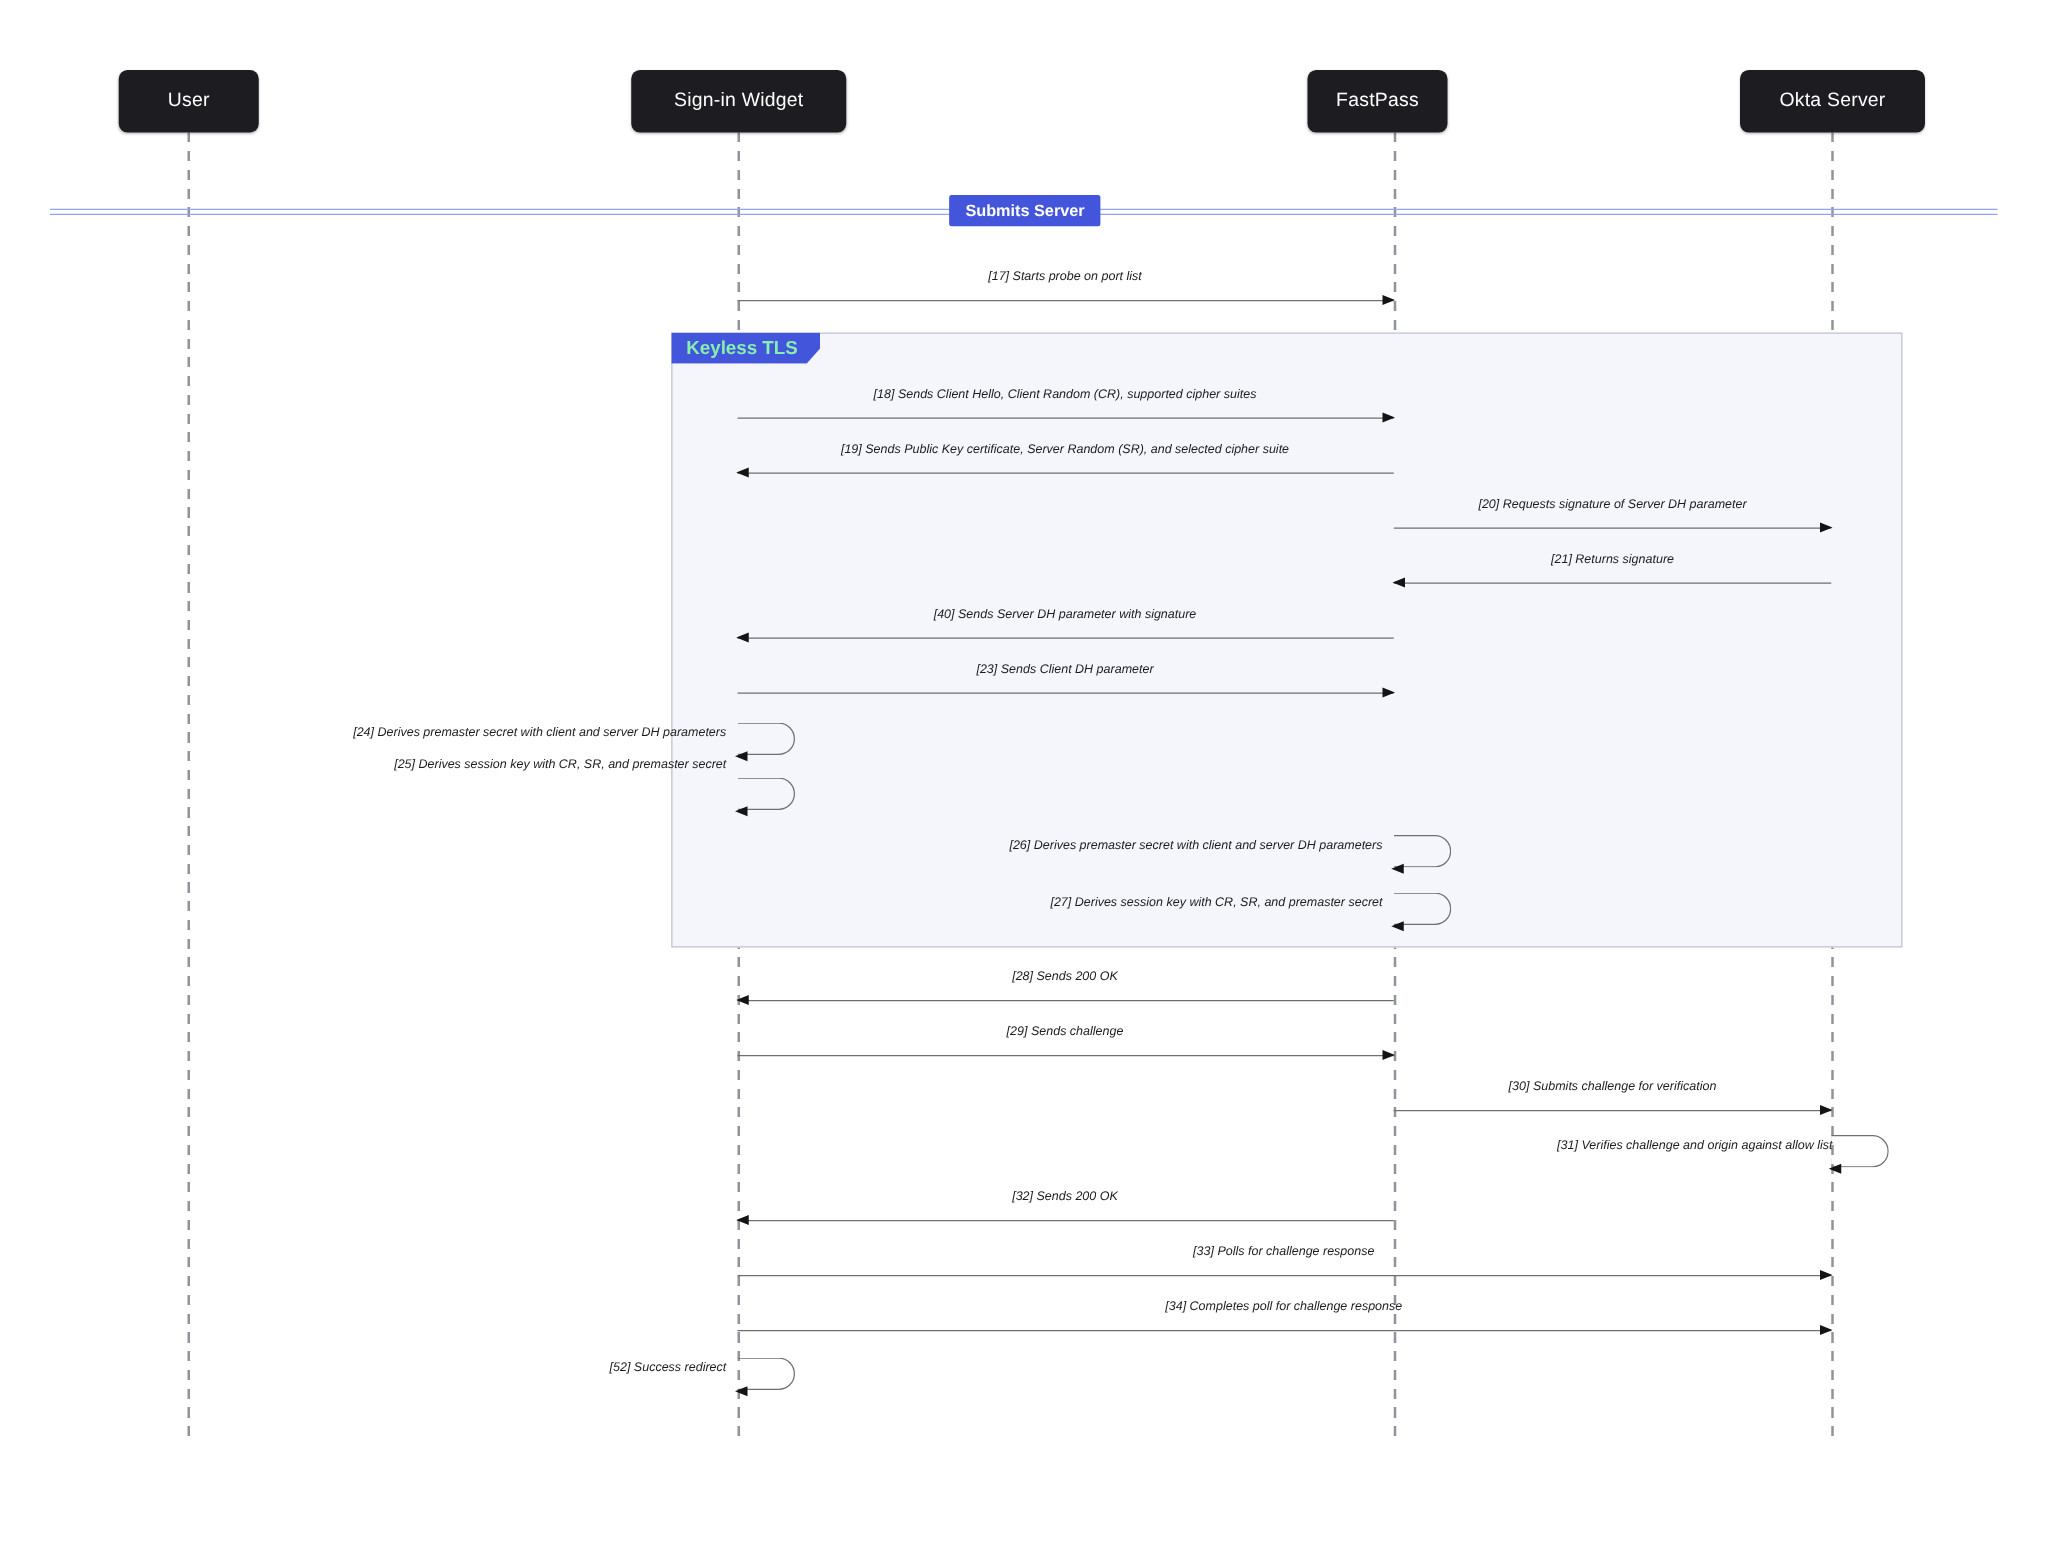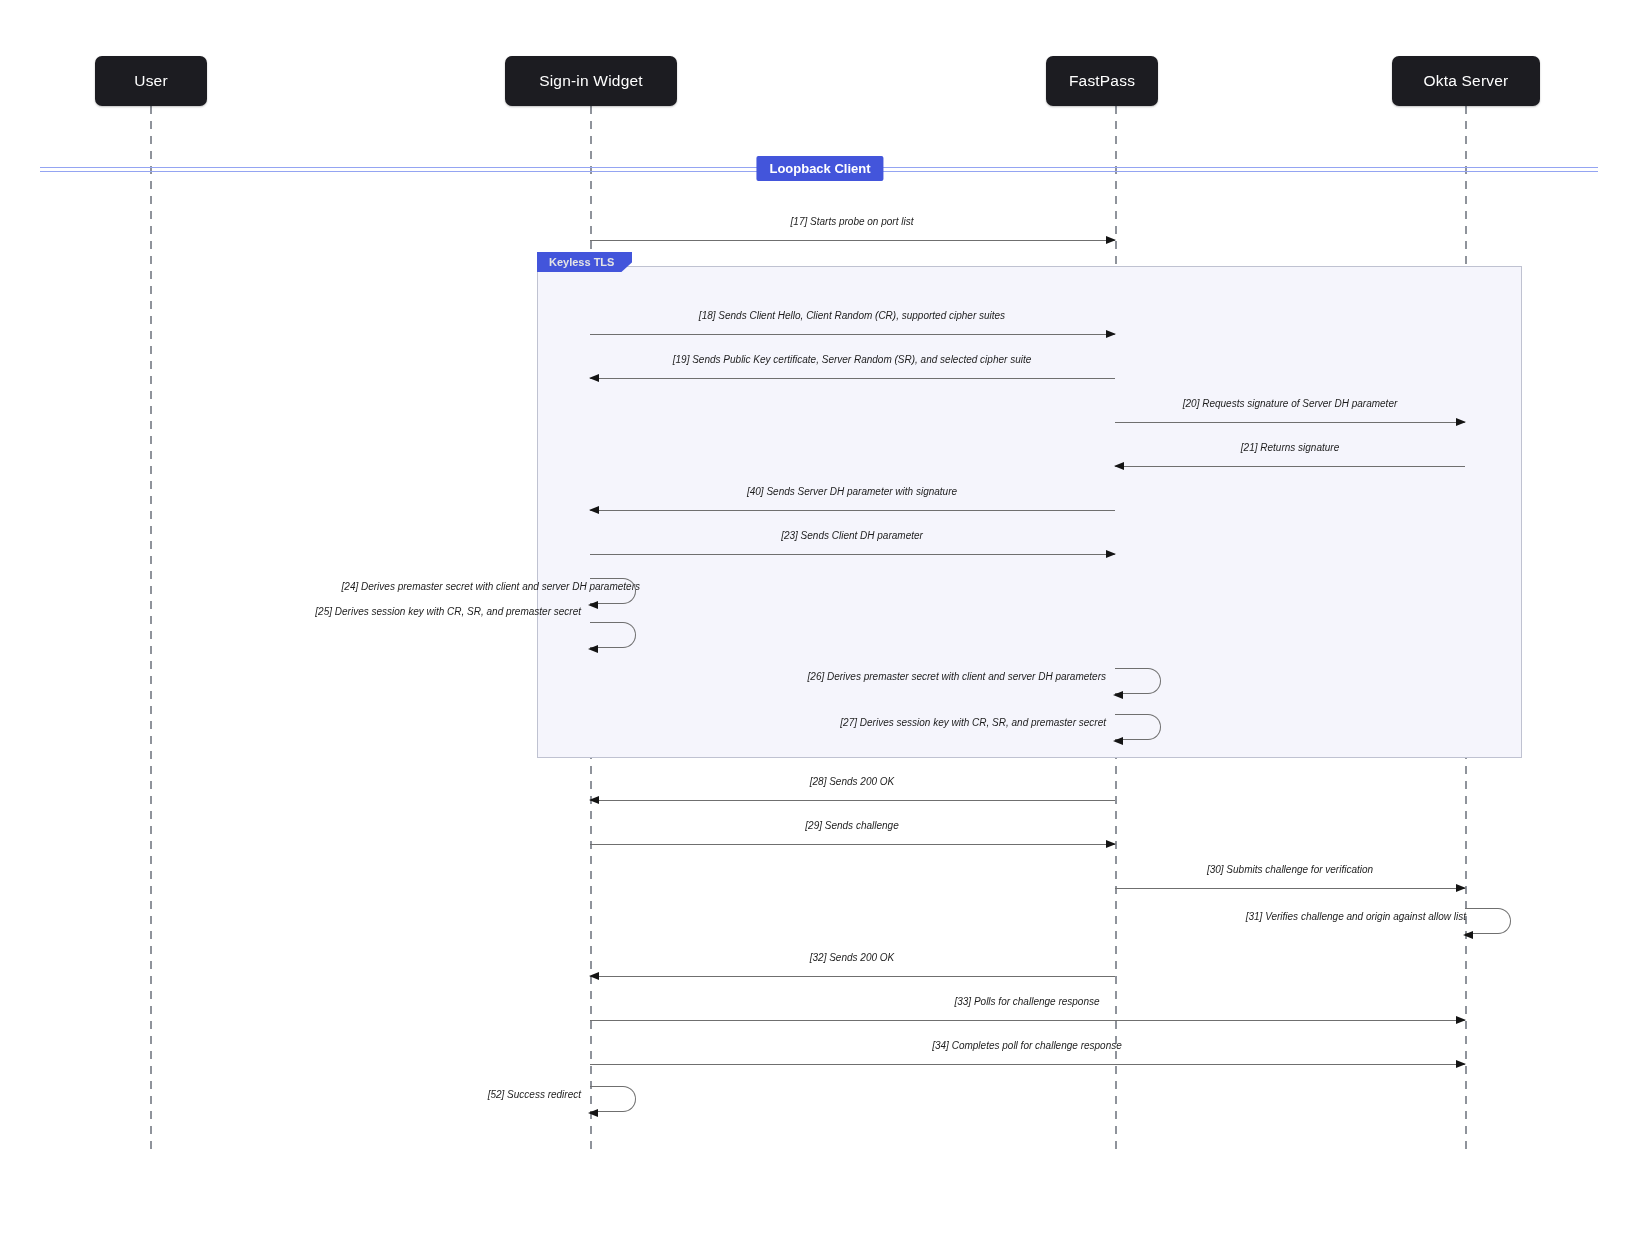--- a/index.html
+++ b/index.html
@@ -47,23 +47,23 @@
     padding:5px 13px;border-radius:2px;white-space:nowrap;
   }
   
   .fragment-box{
     position:absolute;left:537px;top:266px;width:985px;height:492px;
     background:var(--fragment-fill,#f5f5fc);
     border:1px solid var(--fragment-border,#bfc2d1);
     box-sizing:border-box;
   }
   .fragment-label{
-    position:absolute;left:537px;top:252px;
-    background:var(--accent-blue,#4355db);color:#e5e5e5;
-    font-size:11px;font-weight:bold;
+    position:absolute;left:537px;top:266px;
+    background:var(--accent-blue,#4355db);color:#86efac;
+    font-size:15px;font-weight:bold;
     padding:4px 18px 4px 12px;white-space:nowrap;
     clip-path:polygon(0 0,100% 0,100% 50%,calc(100% - 11px) 100%,0 100%);
   }
   
   .msg{
     position:absolute;transform:translateX(-50%);
     font-size:10px;color:var(--message-text,#1c1c1c);
     white-space:nowrap;
     font-style:italic;
   }
@@ -91,21 +91,21 @@
     border-top:4.5px solid transparent;border-bottom:4.5px solid transparent;
   }
   
   #lbl-17{left:852px;top:216px;} #arr-17{left:590px;width:525px;top:240px;}
   #lbl-18{left:852px;top:310px;} #arr-18{left:590px;width:525px;top:334px;}
   #lbl-19{left:852px;top:354px;} #arr-19{left:590px;width:525px;top:378px;}
   #lbl-20{left:1290px;top:398px;} #arr-20{left:1115px;width:350px;top:422px;}
   #lbl-21{left:1290px;top:442px;} #arr-21{left:1115px;width:350px;top:466px;}
   #lbl-22{left:852px;top:486px;} #arr-22{left:590px;width:525px;top:510px;}
   #lbl-23{left:852px;top:530px;} #arr-23{left:590px;width:525px;top:554px;}
-  #lbl-24{right:1000px;top:581px;} #loop-24{left:590px;top:578px;}
+  #lbl-24{right:1059px;top:581px;} #loop-24{left:590px;top:578px;}
   #lbl-25{right:1059px;top:606px;} #loop-25{left:590px;top:622px;}
   #lbl-26{right:534px;top:671px;}  #loop-26{left:1115px;top:668px;}
   #lbl-27{right:534px;top:717px;}  #loop-27{left:1115px;top:714px;}
   #lbl-28{left:852px;top:776px;} #arr-28{left:590px;width:525px;top:800px;}
   #lbl-29{left:852px;top:820px;} #arr-29{left:590px;width:525px;top:844px;}
   #lbl-30{left:1290px;top:864px;} #arr-30{left:1115px;width:350px;top:888px;}
   #lbl-31{right:174px;top:911px;}  #loop-31{left:1465px;top:908px;}
   #lbl-32{left:852px;top:952px;} #arr-32{left:590px;width:525px;top:976px;}
   #lbl-33{left:1027px;top:996px;} #arr-33{left:590px;width:875px;top:1020px;}
   #lbl-34{left:1027px;top:1040px;} #arr-34{left:590px;width:875px;top:1064px;}
@@ -120,21 +120,21 @@
   <div class="lifeline" id="life-signin"></div>
   <div class="lifeline" id="life-fastpass"></div>
   <div class="lifeline" id="life-okta"></div>
 
   <div class="actor" id="actor-user">User</div>
   <div class="actor" id="actor-signin">Sign-in Widget</div>
   <div class="actor" id="actor-fastpass">FastPass</div>
   <div class="actor" id="actor-okta">Okta Server</div>
 
   <div class="divider-line"></div>
-  <div class="divider-label">Loopback Client</div>
+  <div class="divider-label">Submits Server</div>
 
   <div class="fragment-box"></div>
   <div class="fragment-label">Keyless TLS</div>
 
   <div class="msg" id="lbl-17">[17] Starts probe on port list</div>
   <div class="arrow to-right" id="arr-17"></div>
 
   <div class="msg" id="lbl-18">[18] Sends Client Hello, Client Random (CR), supported cipher suites</div>
   <div class="arrow to-right" id="arr-18"></div>
 

